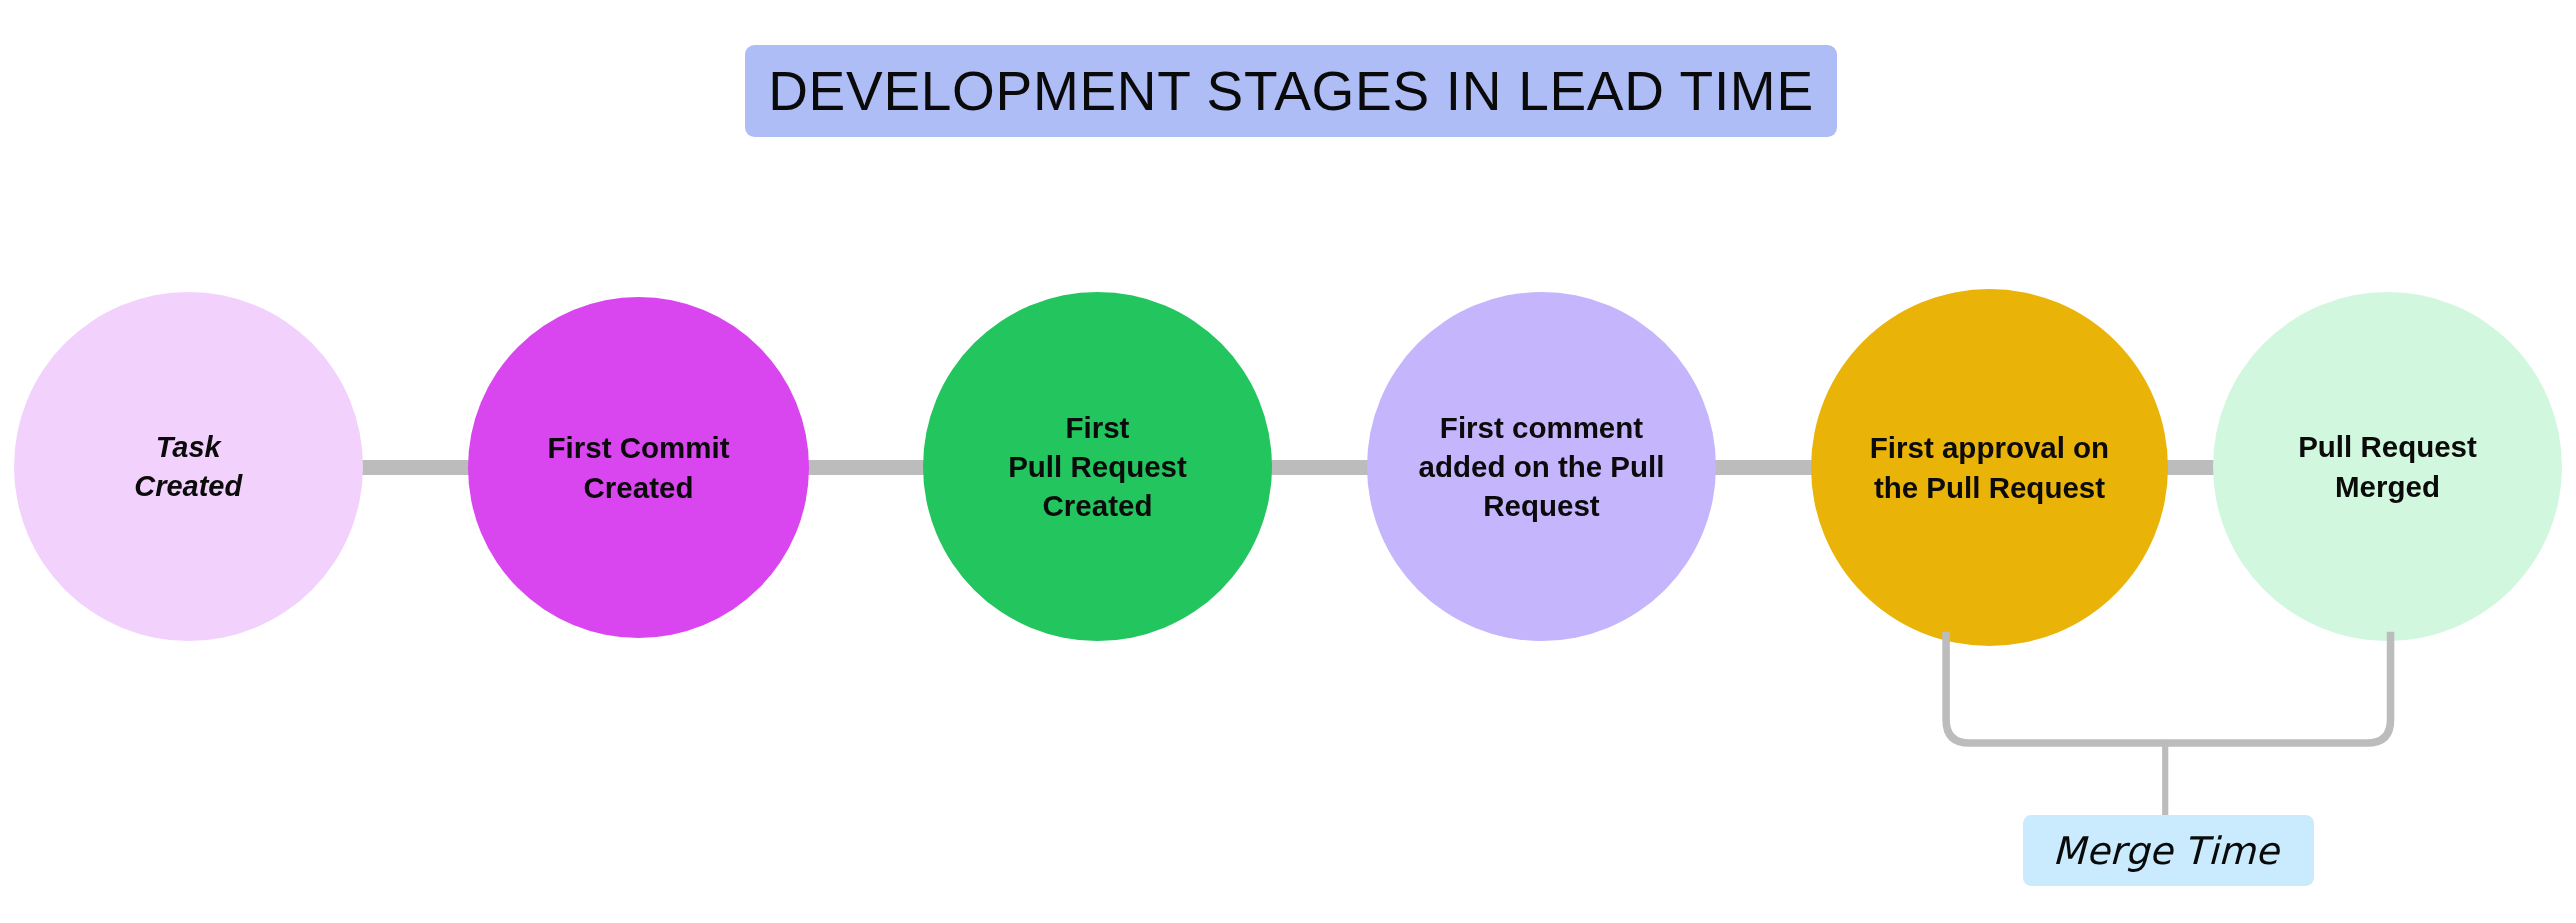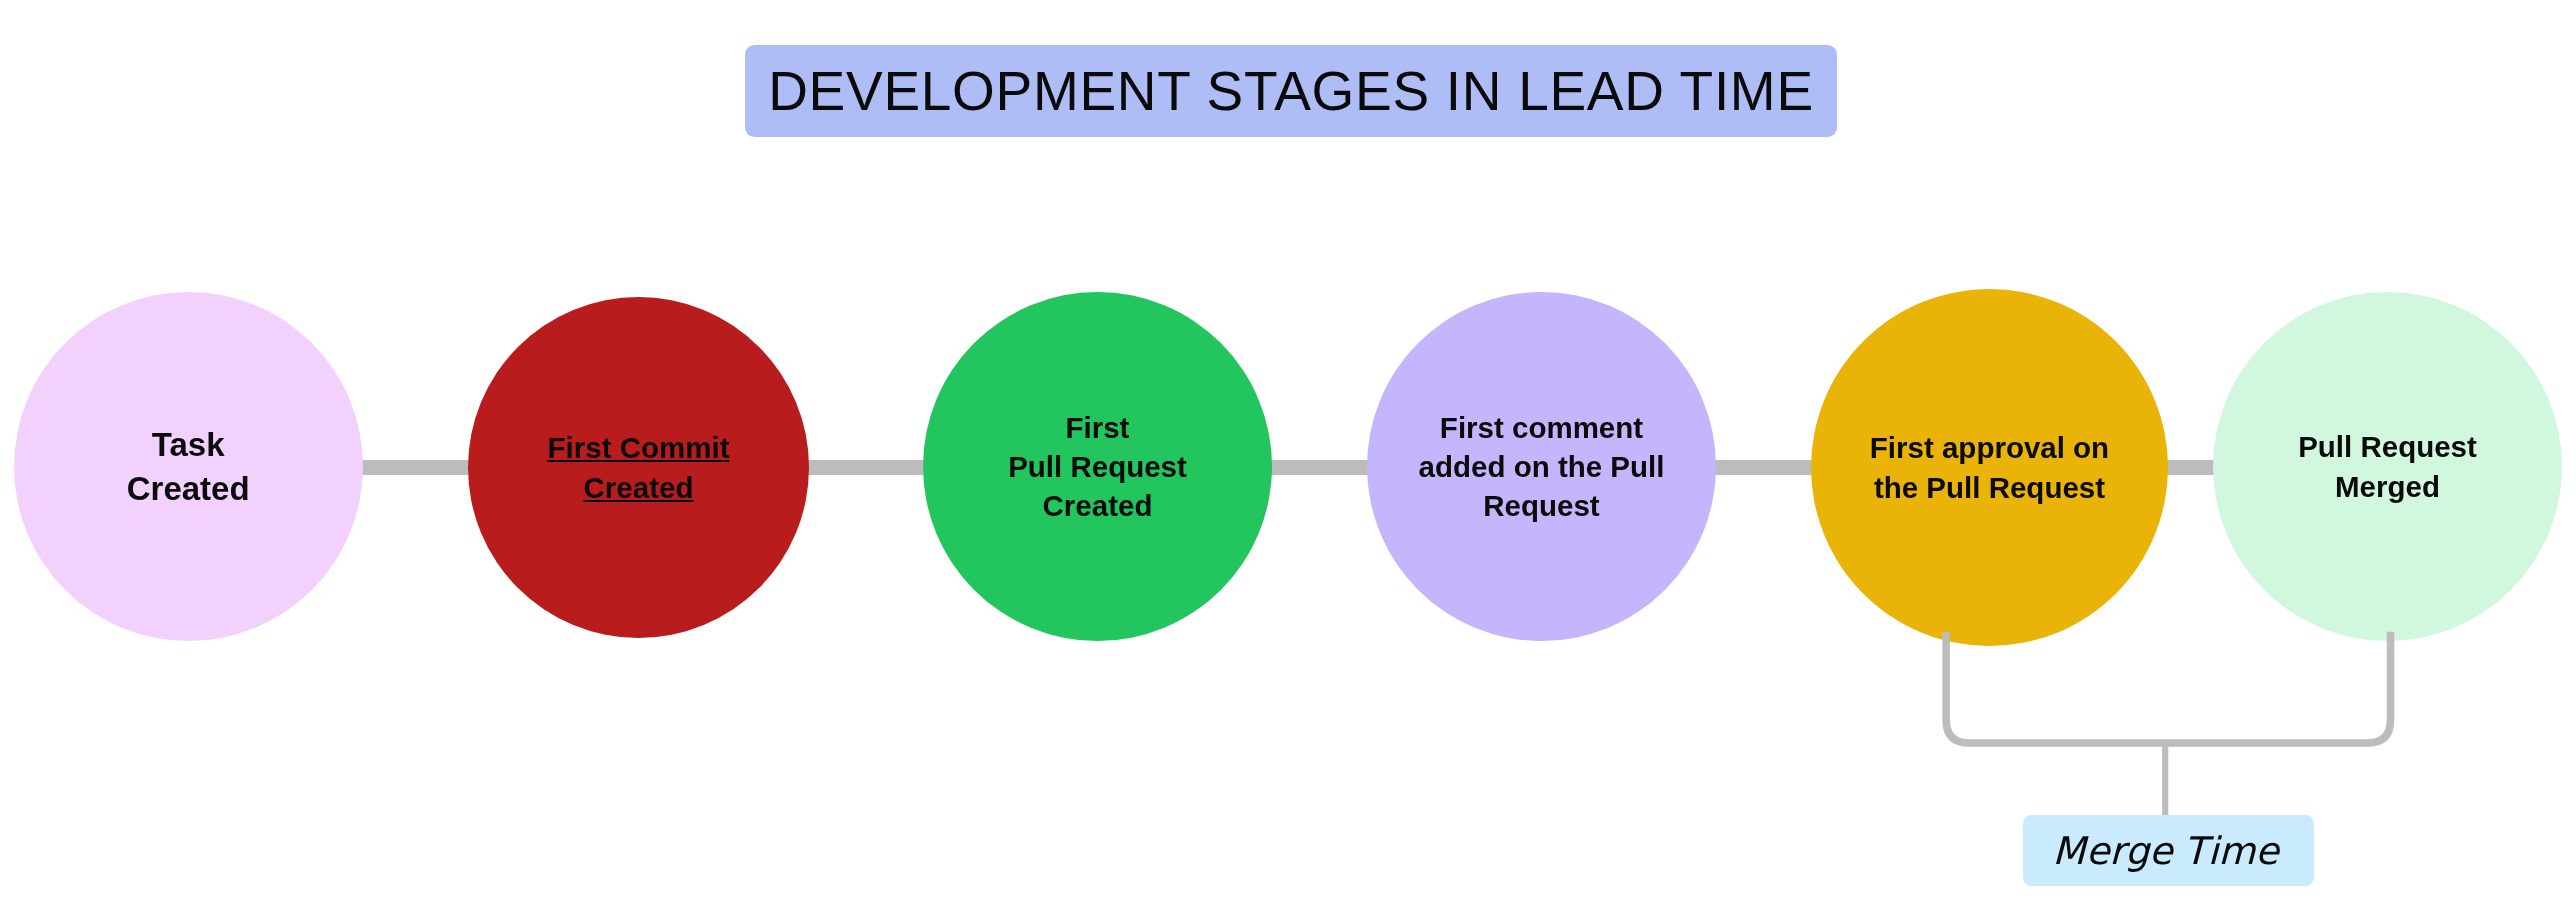--- a/index.html
+++ b/index.html
@@ -55,21 +55,21 @@
     box-sizing: border-box;
   }
   .stage-label {
     font-family: "Liberation Sans", sans-serif;
     font-weight: bold;
     color: #0b0b0b;
     line-height: 1.33;
     padding: 0 18px;
     white-space: pre-line;
   }
-  .sz-lg { font-size: 33px; }
+  .sz-lg { font-size: 29px; font-style: italic; }
   .sz-md { font-size: 29.5px; }
 
   
   .connector {
     position: absolute;
     height: 15px;
     background: #bcbcbc;
     top: 460px;
   }
 
@@ -120,21 +120,21 @@
   <div class="connector" id="connector-0" style="left: 359px; width: 114px; background: rgb(188, 188, 188);"></div>
   <div class="connector" id="connector-1" style="left: 807px; width: 118px; background: rgb(188, 188, 188);"></div>
   <div class="connector" id="connector-2" style="left: 1264px; width: 107px; background: rgb(188, 188, 188);"></div>
   <div class="connector" id="connector-3" style="left: 1710px; width: 104px; background: rgb(188, 188, 188);"></div>
   <div class="connector" id="connector-4" style="left: 2164px; width: 54px; background: rgb(188, 188, 188);"></div>
 
   <div class="stage" id="stage-0" style="left: 13.7px; top: 292px; width: 349px; height: 349px; background: rgb(243, 209, 253);">
     <span class="stage-label sz-lg">Task
 Created</span>
   </div>
-  <div class="stage" id="stage-1" style="left: 468px; top: 297px; width: 341px; height: 341px; background: #b91c1c; text-decoration: underline;">
+  <div class="stage" id="stage-1" style="left: 468px; top: 297px; width: 341px; height: 341px; background: #d946ef;">
     <span class="stage-label sz-md">First Commit
 Created</span>
   </div>
   <div class="stage" id="stage-2" style="left: 923px; top: 292px; width: 349px; height: 349px; background: #22c55e;">
     <span class="stage-label sz-md">First
 Pull Request
 Created</span>
   </div>
   <div class="stage" id="stage-3" style="left: 1367px; top: 292px; width: 349px; height: 349px; background: #c4b5fd;">
     <span class="stage-label sz-md">First comment

